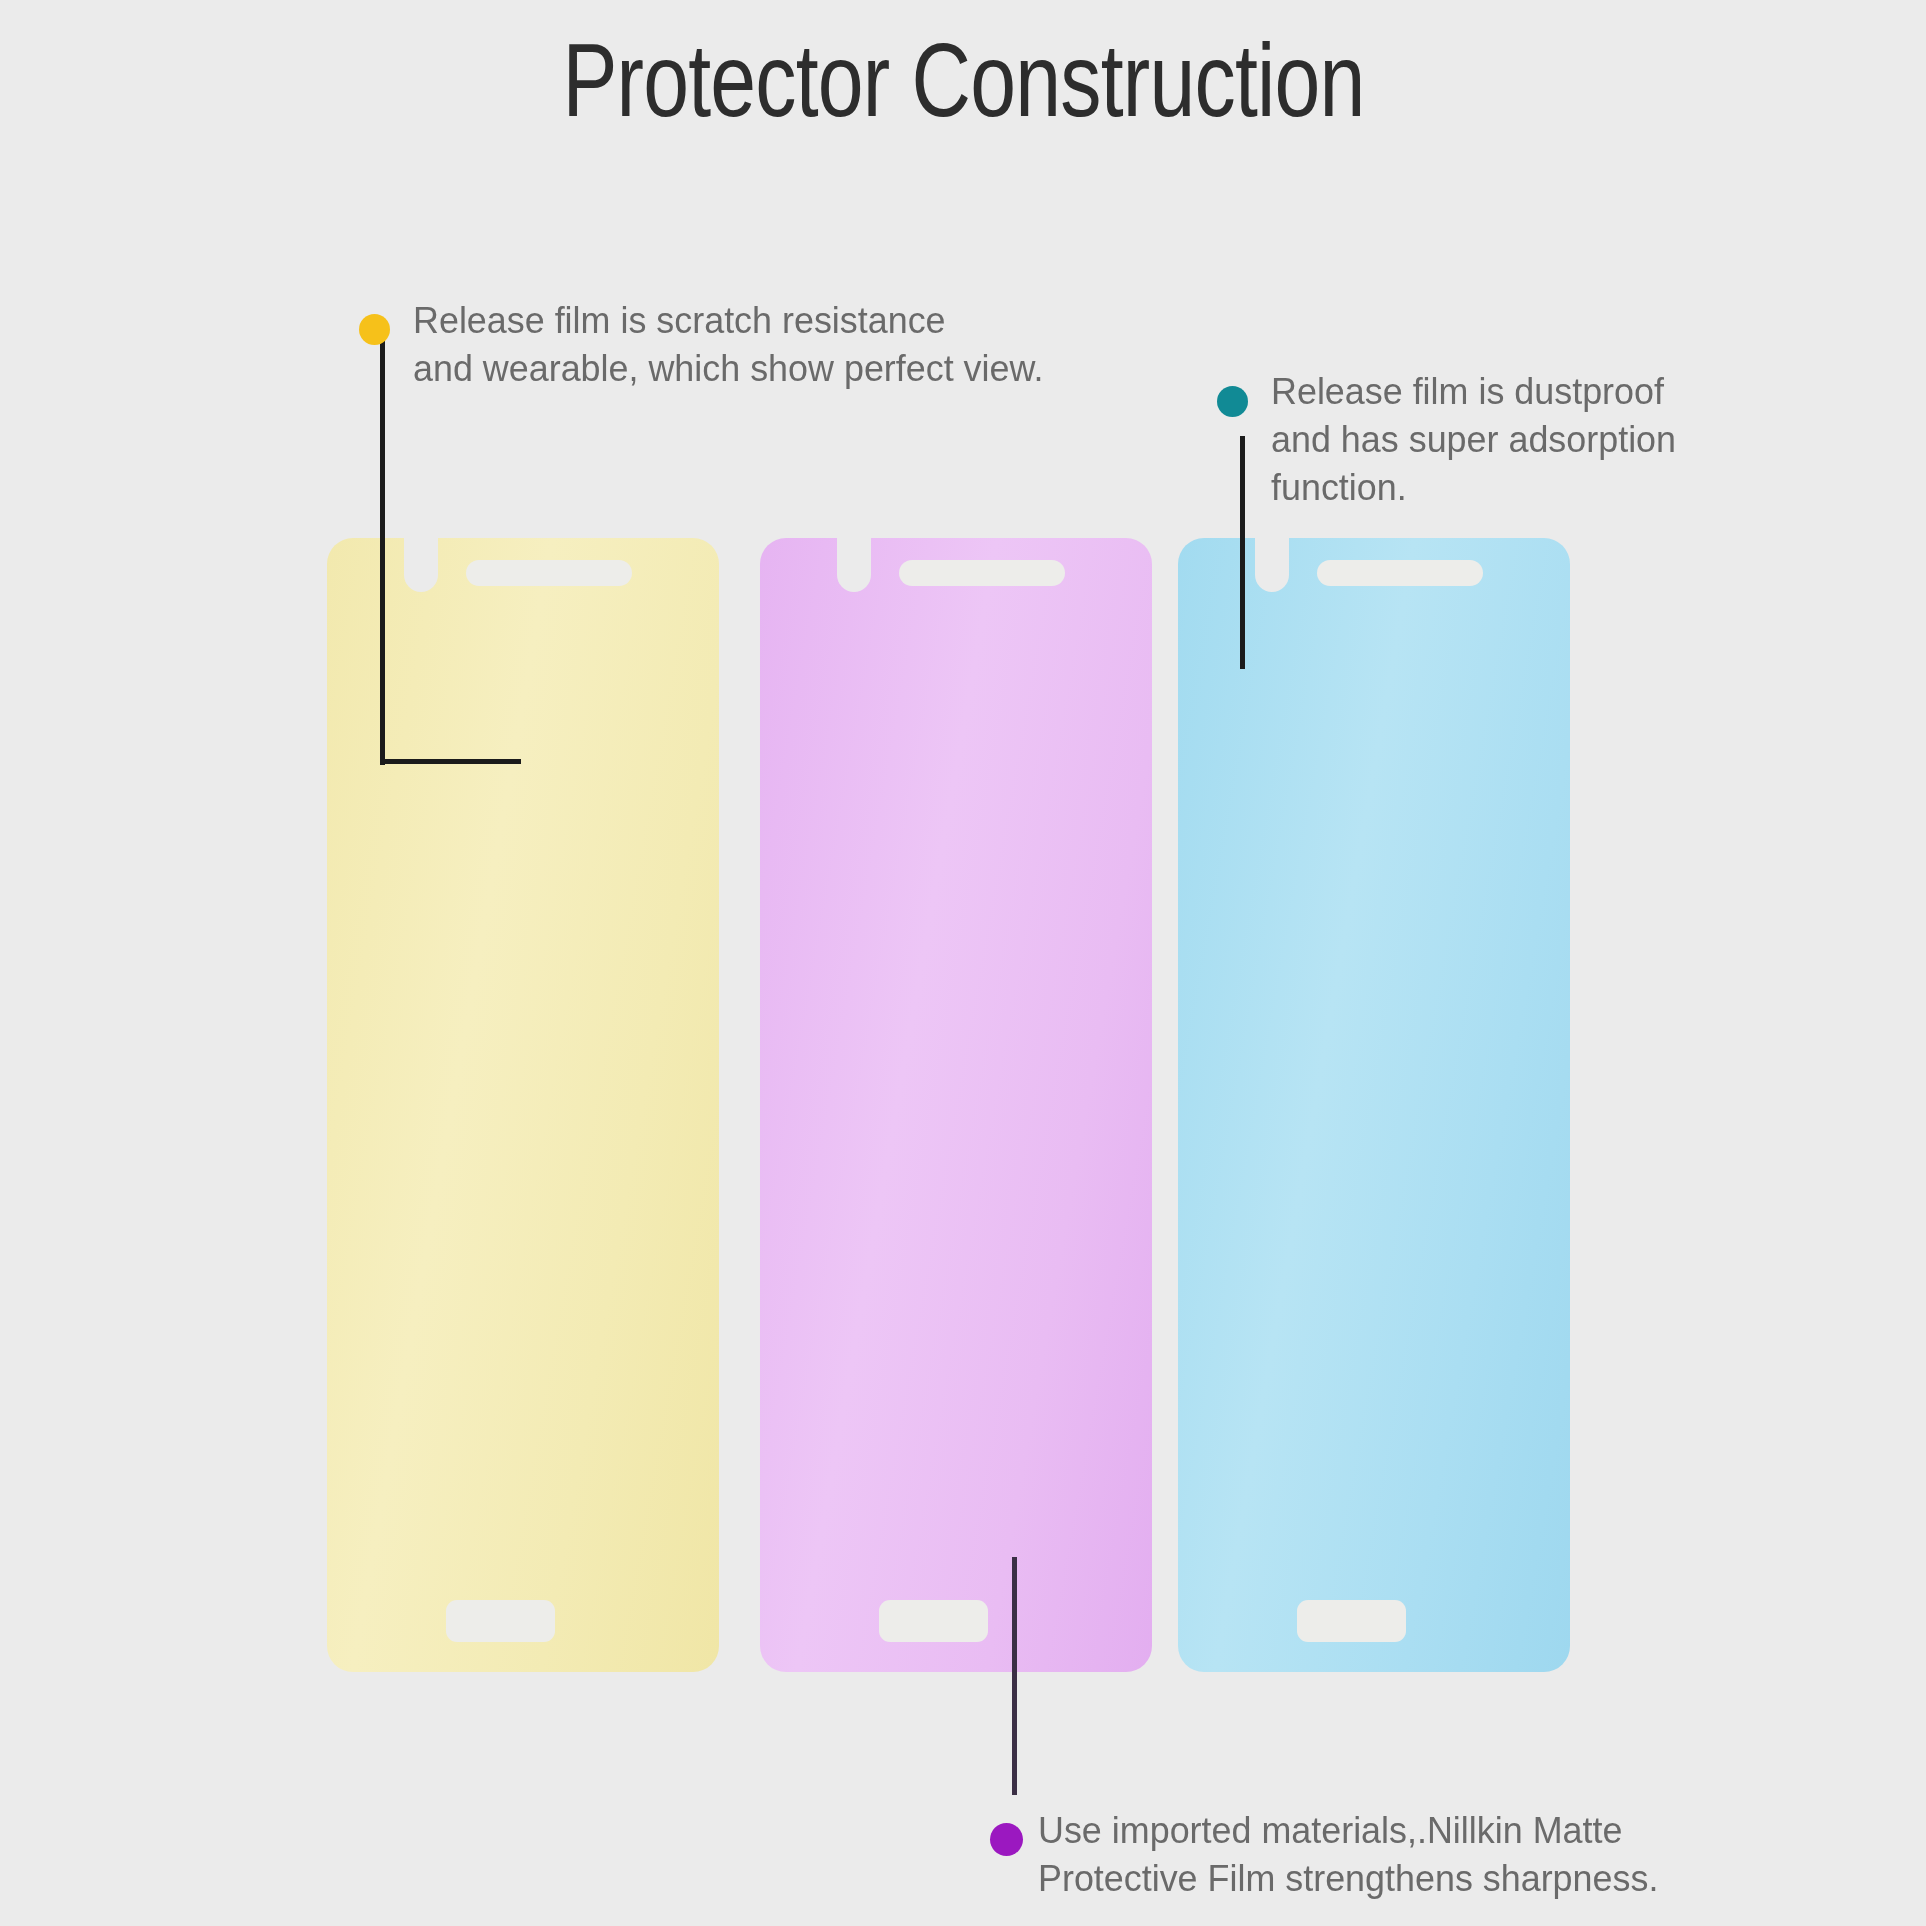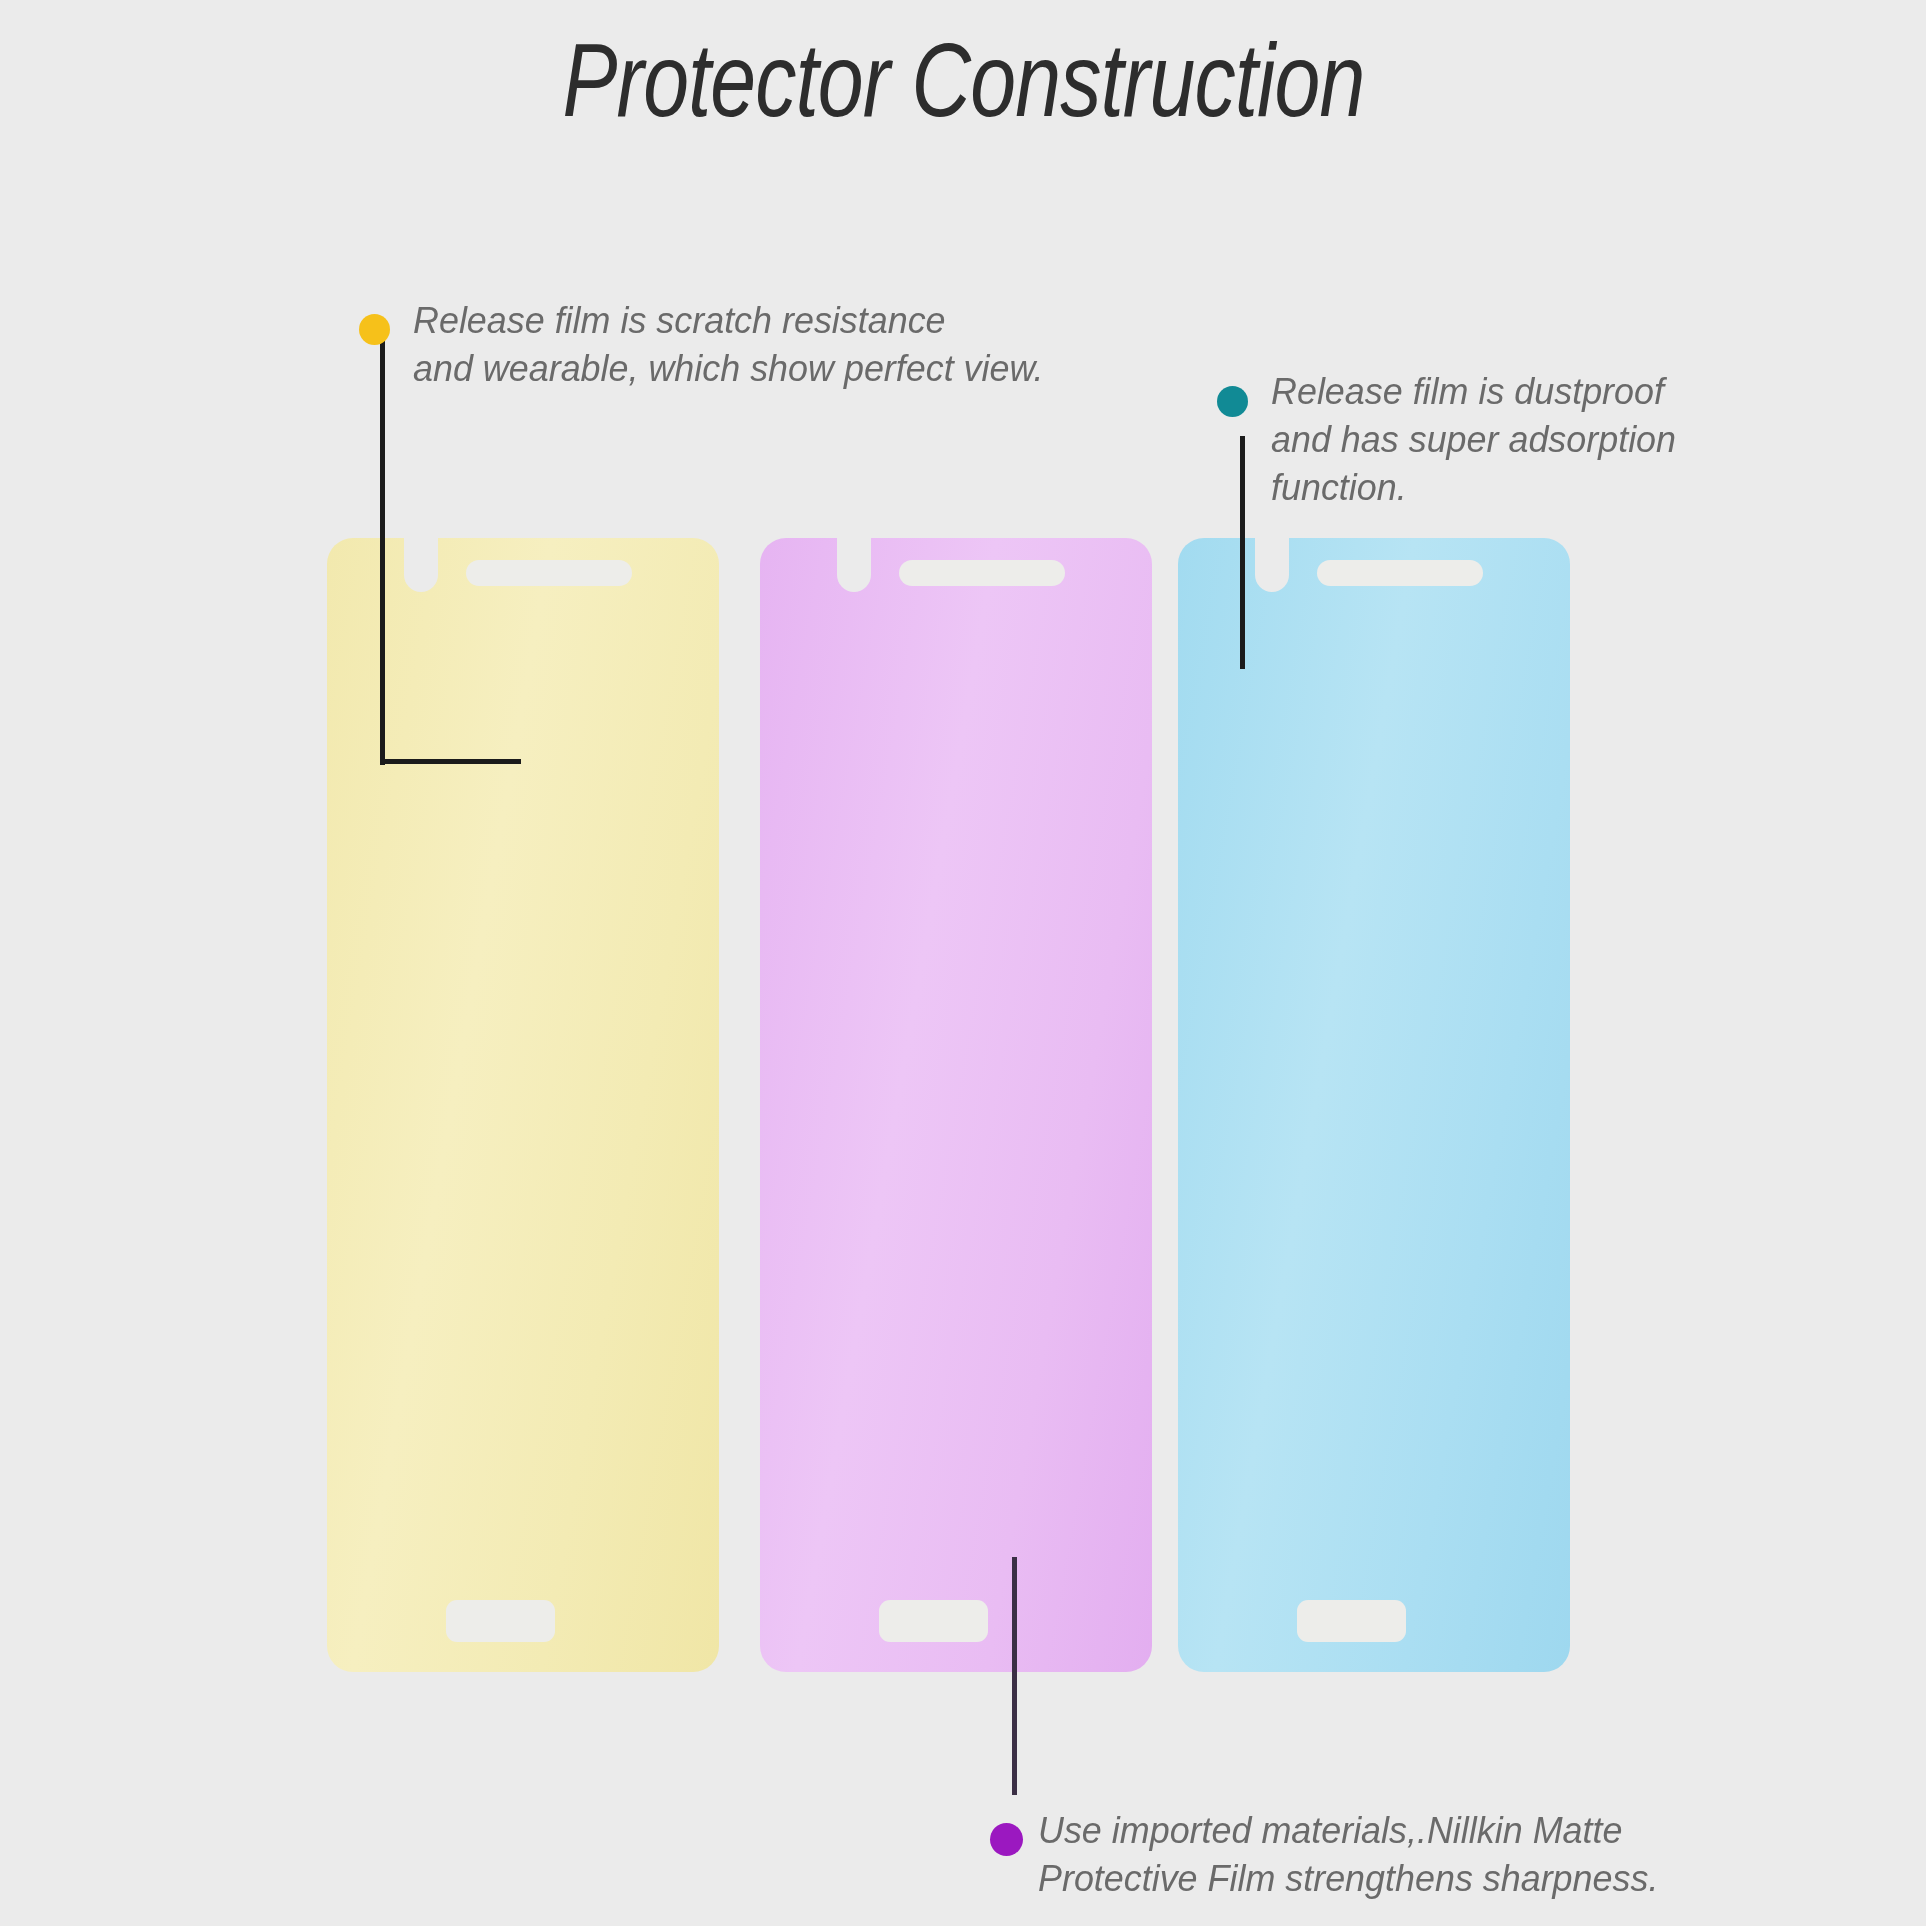--- a/index.html
+++ b/index.html
@@ -3,21 +3,21 @@
 <meta charset="utf-8">
 <style>
   html,body{margin:0;padding:0;}
   body{
     width:1927px;height:1927px;
     background:#ebebeb;
     font-family:"Liberation Sans","DejaVu Sans",sans-serif;
     overflow:hidden;
     position:relative;
   }
-  #stage{position:absolute;left:0;top:0;width:1927px;height:1921px;font-style:italic;}
+  #stage{position:absolute;left:0;top:0;width:1927px;height:1921px;}
 
   
   .title{
     position:absolute;
     left:0; top:22px; width:1927px;
     text-align:center;
     font-size:103px;
     line-height:1.15;
     letter-spacing:-1px;
     color:#2d2d2d;

